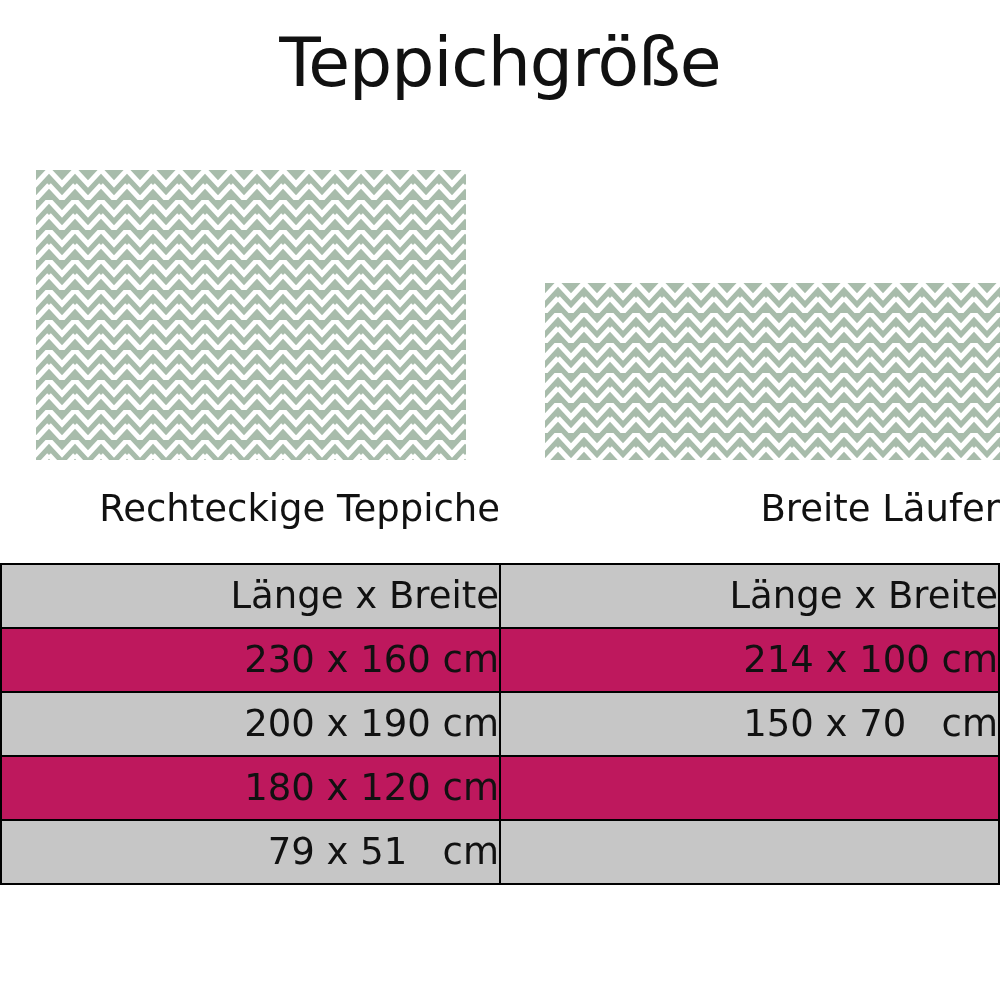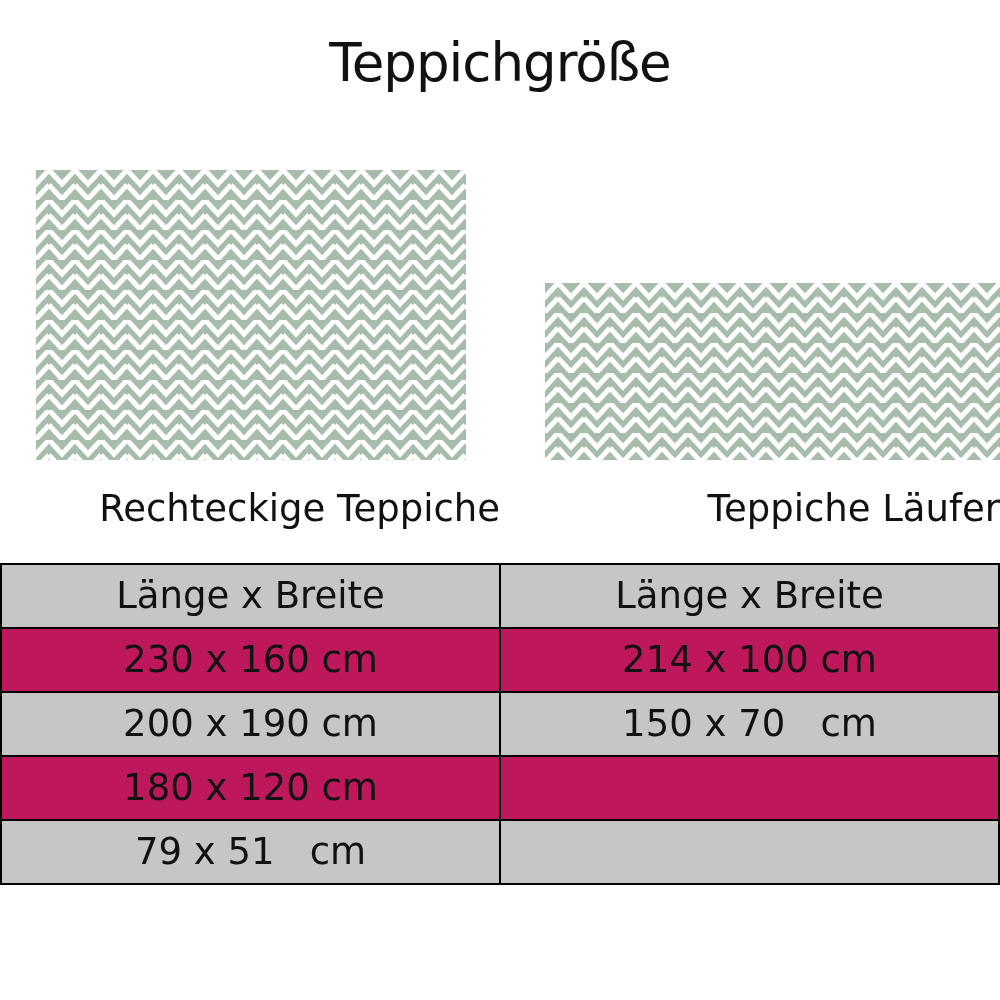--- a/index.html
+++ b/index.html
@@ -21,21 +21,21 @@
     width: 1000px;
     height: 1000px;
   }
 
   .title {
     position: absolute;
     top: 18px;
     left: 0;
     width: 1000px;
     text-align: center;
-    font-size: 53px;
+    font-size: 68px;
     line-height: 90px;
     font-weight: 400;
     letter-spacing: -1px;
     color: #111111;
   }
 
   
   .rug {
     position: absolute;
     background-color: #a8bcab;
@@ -82,21 +82,21 @@
     position: absolute;
     left: 0;
     top: 563px;
     width: 1000px;
     border-collapse: collapse;
     table-layout: fixed;
   }
   #size-table td {
     height: 62px;
     border: 2px solid #000000;
-    text-align: center;
+    text-align: right;
     vertical-align: middle;
     font-size: 37px;
     line-height: 40px;
     color: #111111;
     padding: 0;
     white-space: pre;
   }
   #size-table tr.shaded td {
     background: #c6c6c6;
   }
@@ -132,21 +132,21 @@
         <pattern id="chevB" width="26" height="30" patternUnits="userSpaceOnUse">
           <path d="M -13 0 L 0 14 L 13 0 M 13 0 L 26 14 L 39 0 M -13 15 L 0 29 L 13 15 M 13 15 L 26 29 L 39 15" fill="none" stroke="#ffffff" stroke-width="5"></path>
         </pattern>
       </defs>
       <rect x="0" y="0" width="455" height="177" fill="#a8bcab"></rect>
       <rect x="0" y="0" width="455" height="177" fill="url(#chevB)"></rect>
     </svg>
   </div>
 
   <div class="caption" id="caption-rect">Rechteckige Teppiche</div>
-  <div class="caption" id="caption-runner">Teppiche Läufer</div>
+  <div class="caption" id="caption-runner">Breite Läufer</div>
 
   <table id="size-table">
     <tbody>
       <tr class="shaded">
         <td>Länge x Breite</td>
         <td>Länge x Breite</td>
       </tr>
       <tr class="plain">
         <td>230 x 160 cm</td>
         <td>214 x 100 cm</td>

